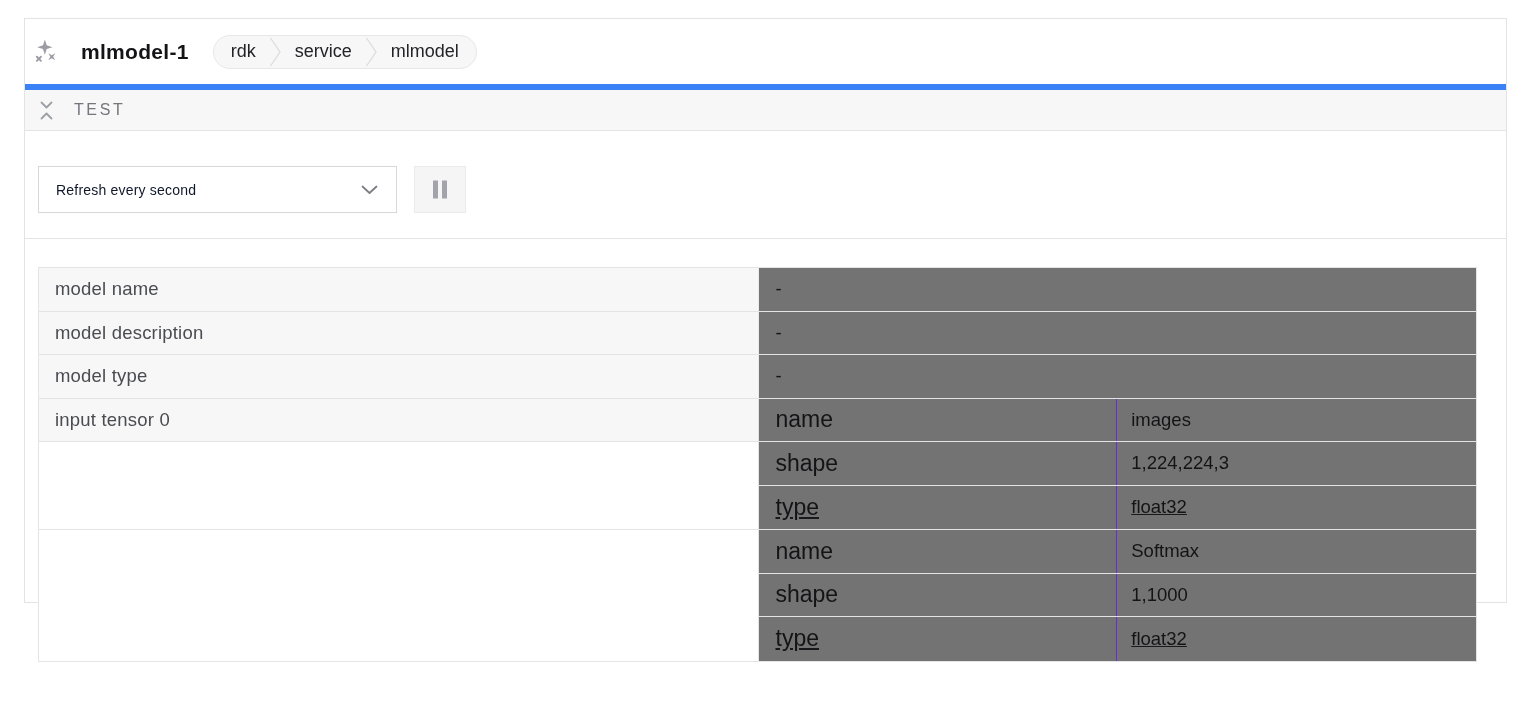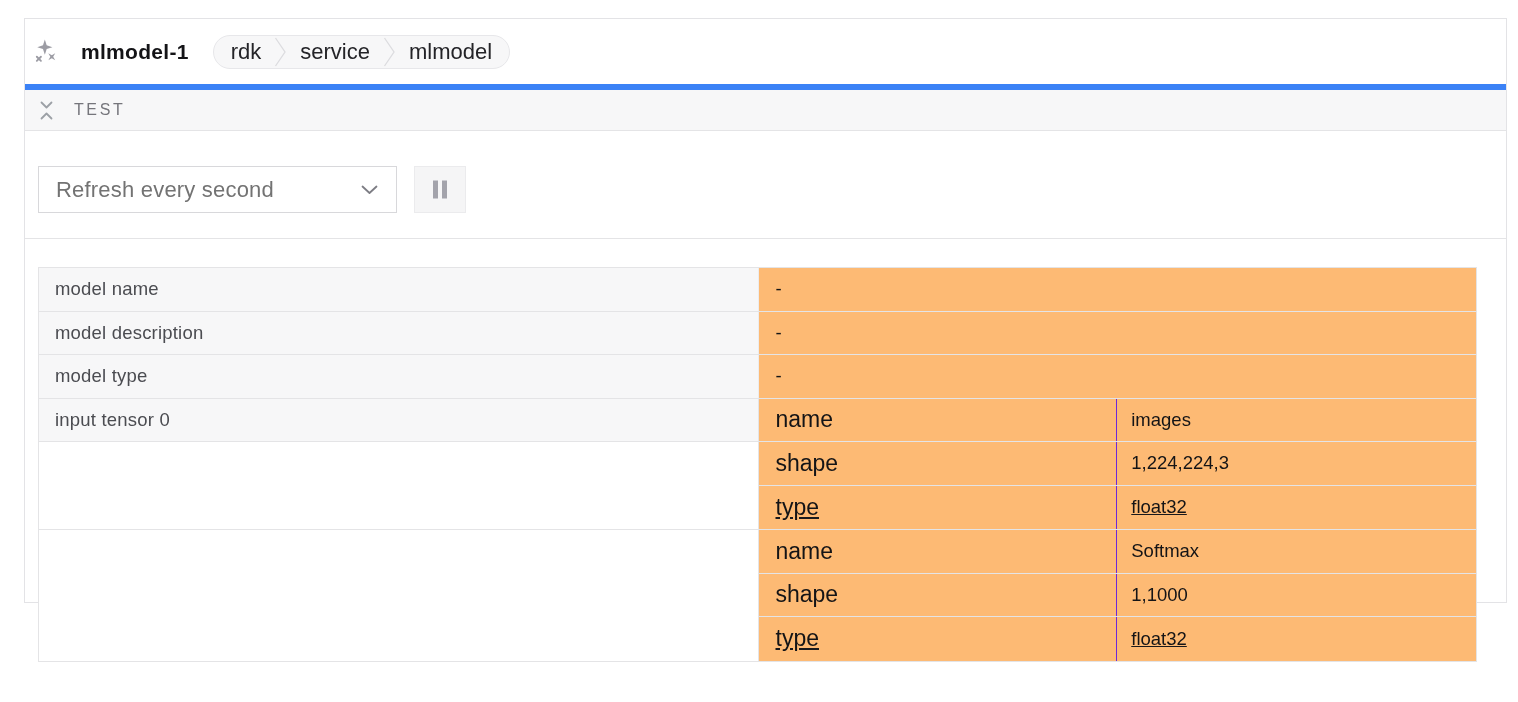--- a/index.html
+++ b/index.html
@@ -41,21 +41,21 @@
     height: 34px;
     display: inline-flex;
     align-items: center;
     gap: 13px;
     padding: 0 17px;
     background: #f7f7f8;
     border: 1px solid #e7e7ea;
     border-radius: 17px;
   }
   .breadcrumb .crumb {
-    font-size: 22px;
+    font-size: 18px;
     color: #242428;
     white-space: nowrap;
   }
   .crumb-sep { display: block; }
 
   
   .section-bar {
     height: 47px;
     background: #f7f7f8;
     border-top: 6px solid #3b82f6;
@@ -85,22 +85,22 @@
     width: 359px; height: 47px;
     border: 1px solid #d8d8db;
     background: #ffffff;
     display: flex;
     align-items: center;
     justify-content: space-between;
     padding: 0 18px 0 17px;
     cursor: pointer;
   }
   .select-box .select-value {
-    font-size: 22px;
-    color: #737373;
+    font-size: 14px;
+    color: #0f172a;
     letter-spacing: 0.2px;
   }
   .pause-btn {
     width: 52px; height: 47px;
     background: #f5f5f6;
     border: 1px solid #ebebed;
     display: flex;
     align-items: center;
     justify-content: center;
     cursor: pointer;
@@ -108,21 +108,21 @@
 
   .content-divider {
     border-top: 1px solid #e4e4e6;
     width: 100%;
   }
 
   
   .info-table {
     margin: 28px 29px 0 13px;
     border: 1px solid #e4e4e6;
-    background: #fdba74;
+    background: #737373;
   }
   .t-row { display: flex; height: 43.5px; border-bottom: 1px solid #e4e4e6; }
   .t-group { display: flex; border-bottom: 1px solid #e4e4e6; }
   .t-group:last-child { border-bottom: none; }
 
   .t-label {
     flex: 0 0 50%;
     background: #f7f7f8;
     display: flex;
     align-items: center;

